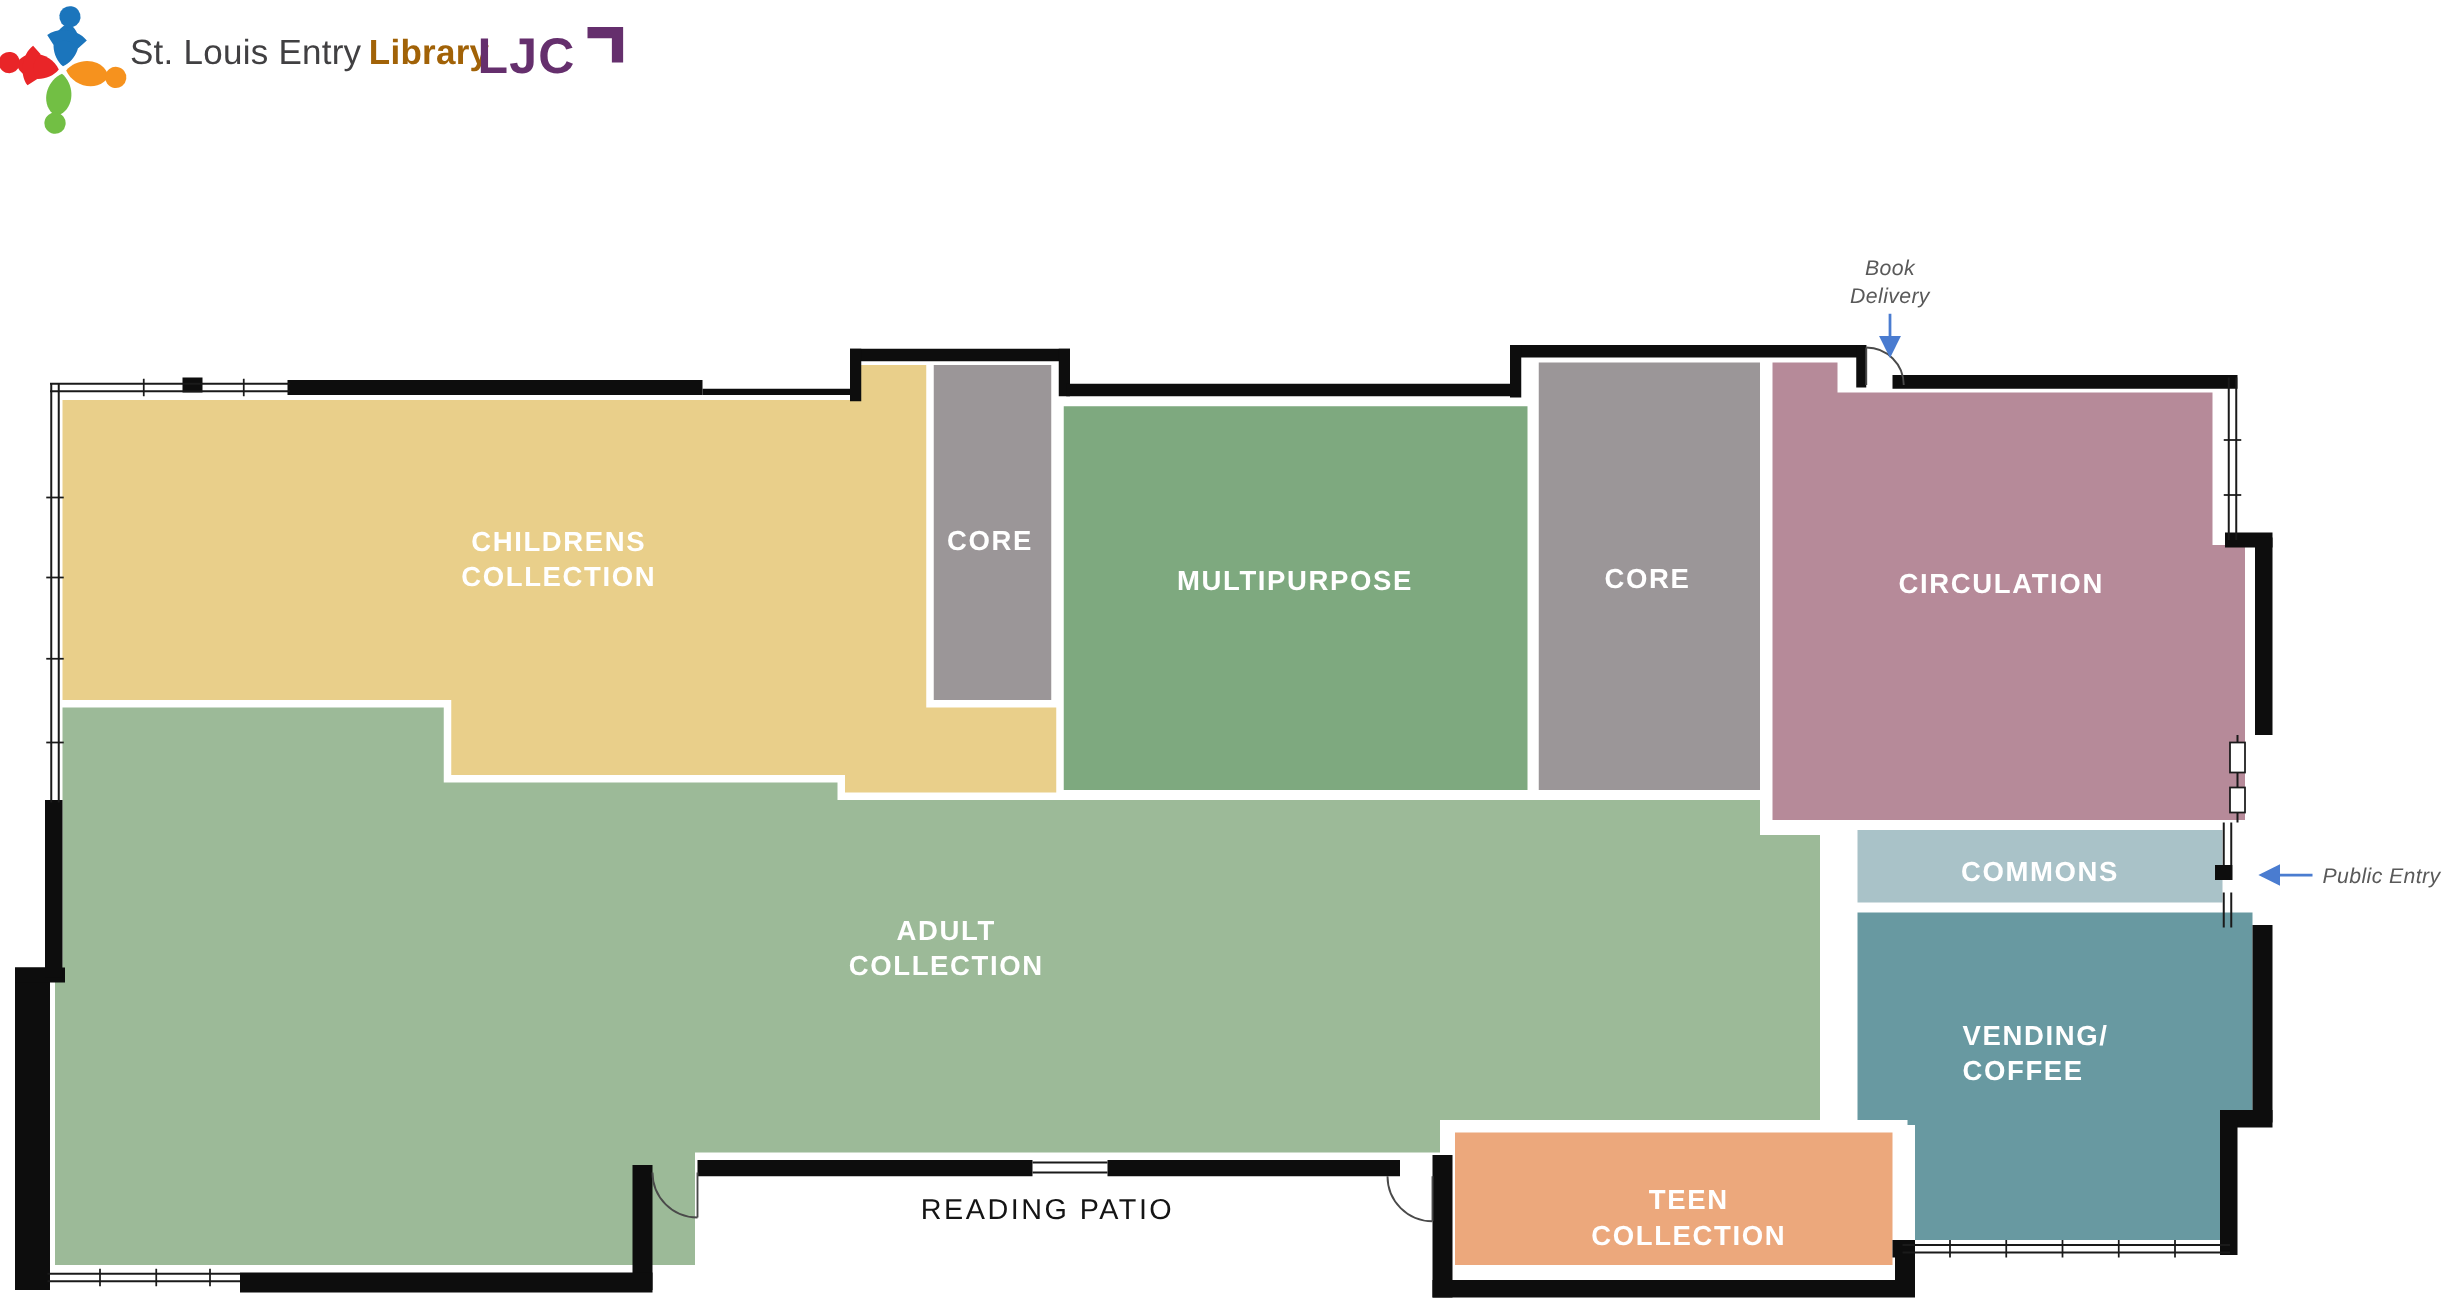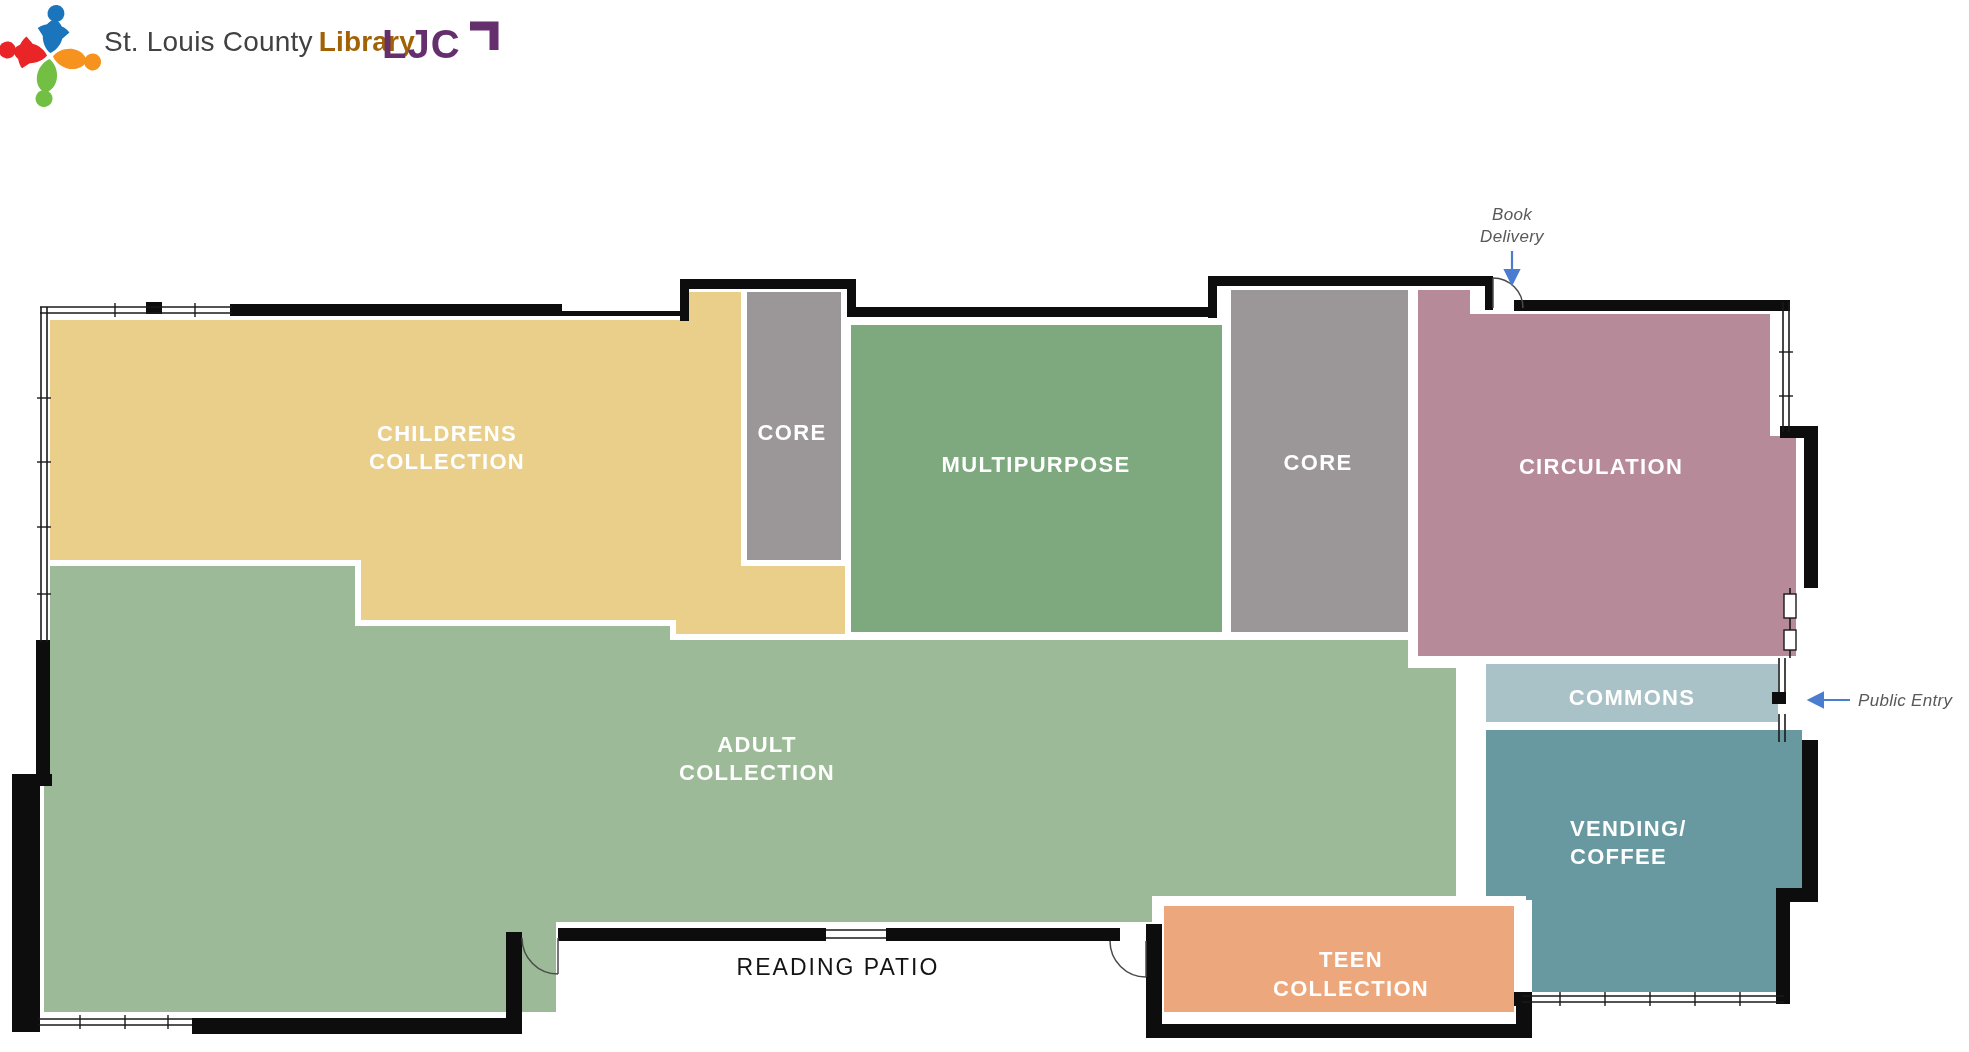--- a/index.html
+++ b/index.html
@@ -51,21 +51,21 @@
         </g>
 
         <g transform="rotate(278)">
           <path d="M0,-3 C-10,-9 -14,-25 -5,-34 C-2,-37 2,-37 5,-34 C14,-25 10,-9 0,-3 Z" fill="#e92528"></path>
           <path d="M-16,-26 C-8,-34 8,-34 16,-26 L10,-19 C4,-25 -4,-25 -10,-19 Z" fill="#e92528"></path>
           <circle cx="0" cy="-43" r="8.5" fill="#e92528"></circle>
         </g>
       </g>
     </svg>
     <div id="brand-text">
-      <span>St. Louis County</span><span class="bold">Library</span>
+      <span>St. Louis Entry</span><span class="bold">Library</span>
     </div>
     <svg id="ljc" viewBox="0 0 130 60">
       <text x="0" y="44" font-size="40" font-weight="bold" fill="#652f6d" letter-spacing="1">LJC</text>
       <path d="M88,12 H112 V36" stroke="#652f6d" stroke-width="9" fill="none"></path>
     </svg>
   </div>
 
   <svg width="1969" height="1052" viewBox="0 0 1969 1052" style="position:absolute;left:0;top:0;">
     <defs>
       <marker id="ah" markerWidth="9" markerHeight="9" refX="6.5" refY="4" orient="auto">

